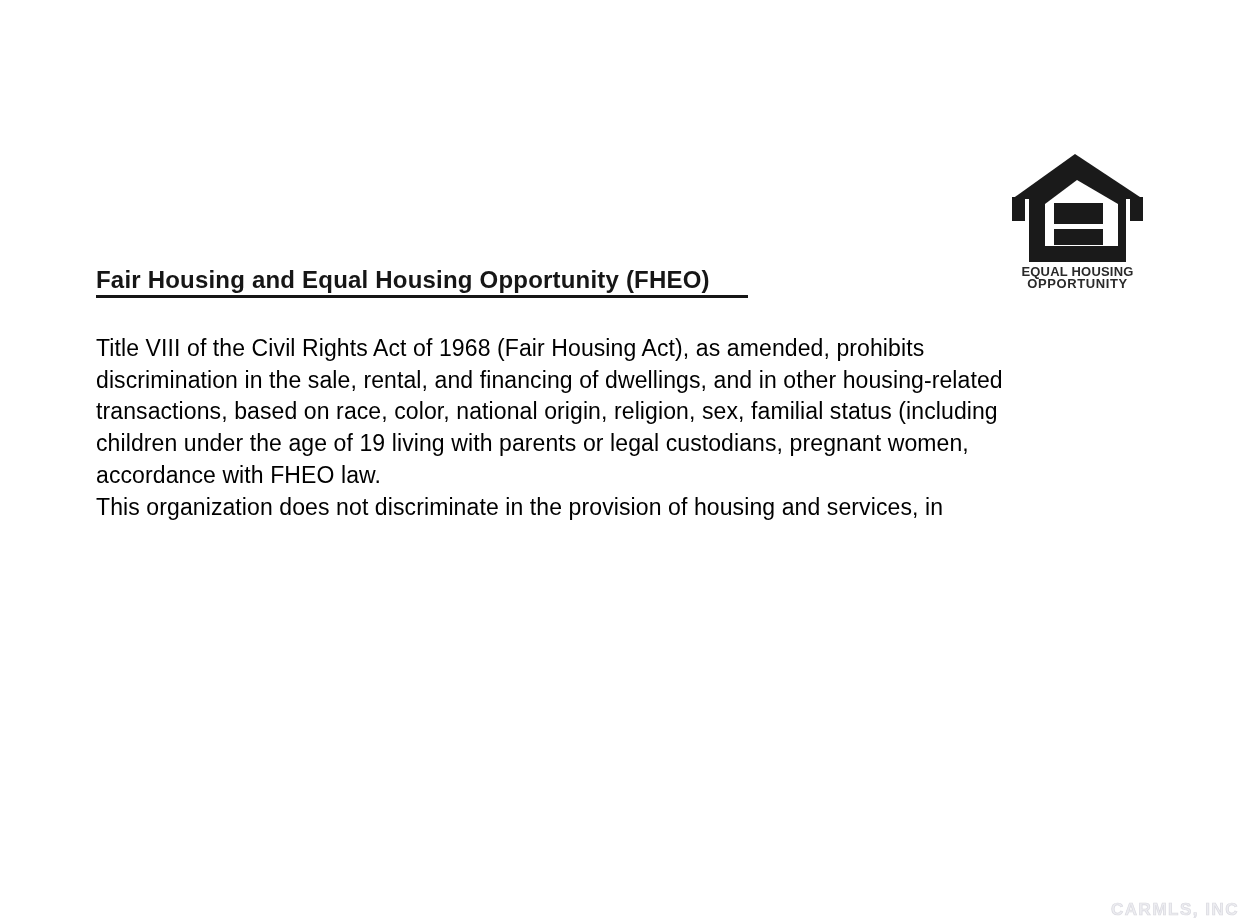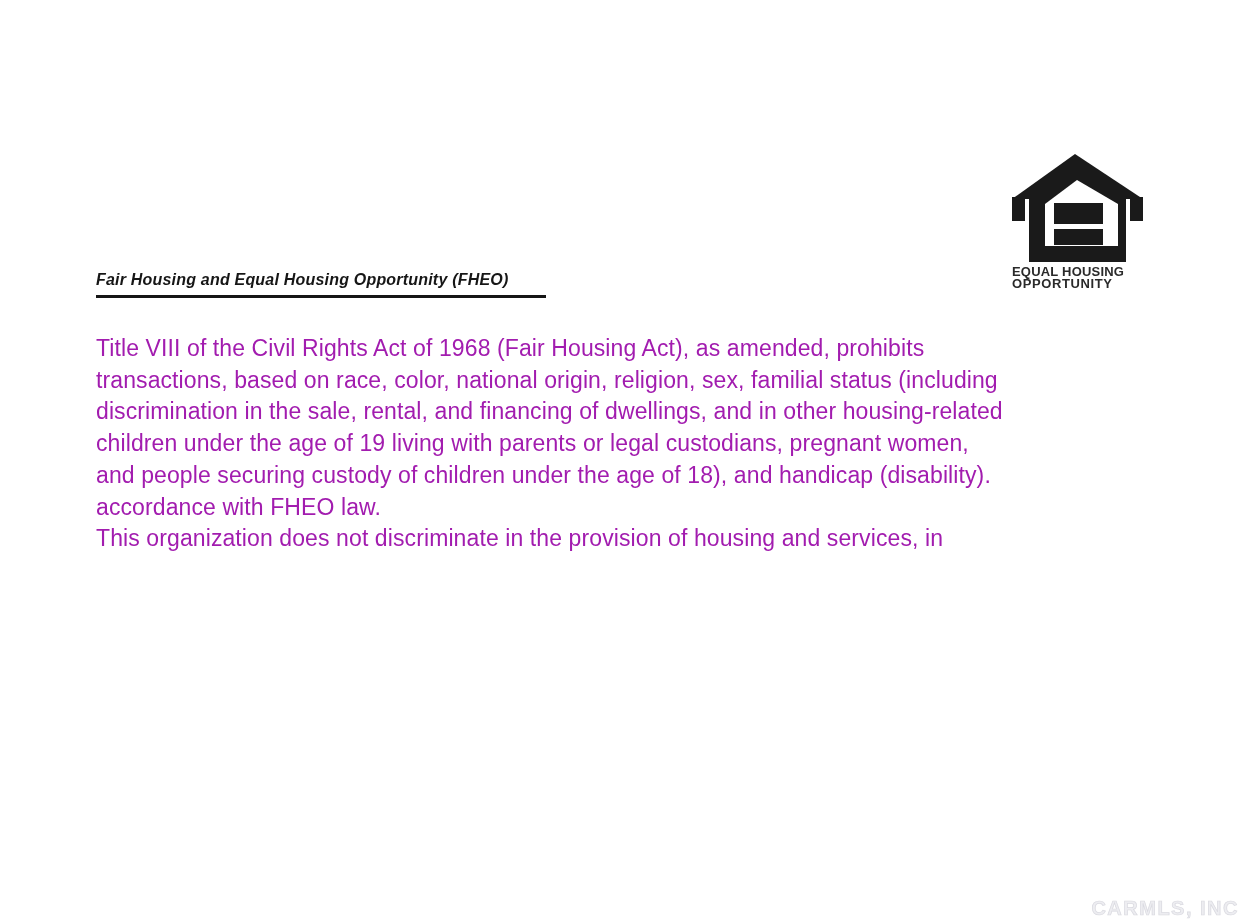--- a/index.html
+++ b/index.html
@@ -13,85 +13,84 @@
     position: relative;
     width: 1242px;
     height: 924px;
     background: #ffffff;
     overflow: hidden;
   }
   .doc-heading {
     position: absolute;
     left: 96px;
     top: 265px;
-    font-size: 16px;
+    font-size: 24px;
     font-weight: bold;
     letter-spacing: 0.2px;
     color: #161616;
     line-height: 29px;
     border-bottom: 3.5px solid #161616;
     padding-right: 38px;
     padding-bottom: 1px;
     white-space: nowrap;
-    font-style: italic;
   }
   .doc-paragraph {
     position: absolute;
     left: 96px;
     top: 333px;
     width: 1110px;
     font-size: 23px;
     line-height: 31.7px;
     letter-spacing: 0.1px;
-    color: #a21caf;
+    color: #000000;
   }
   .doc-paragraph .line { white-space: nowrap; }
   .eho-logo {
     position: absolute;
     left: 1012px;
     top: 154px;
     width: 131px;
+    text-align: center;
     color: #1a1a1a;
   }
   .eho-logo svg { display: block; }
   .eho-caption {
     margin-top: 4px;
     font-size: 13px;
     font-weight: bold;
     line-height: 12px;
     letter-spacing: 0.2px;
     color: #2a2a2a;
     transform: scaleY(0.95);
   }
   .eho-caption .cap-line2 { letter-spacing: 0.6px; }
   .watermark {
     position: absolute;
     right: 3px;
     bottom: 4px;
-    font-size: 20px;
+    font-size: 17px;
     font-weight: bold;
     letter-spacing: 1.5px;
     color: rgba(236, 236, 240, 0.95);
     padding-left: 41px;
     -webkit-text-stroke: 0.7px rgba(208, 208, 216, 0.75);
   }
 </style>
 </head>
 <body>
 
 <div class="page">
 
   <h1 class="doc-heading">Fair Housing and Equal Housing Opportunity (FHEO)</h1>
 
   <div class="doc-paragraph">
     <div class="line">Title VIII of the Civil Rights Act of 1968 (Fair Housing Act), as amended, prohibits</div>
+    <div class="line">discrimination in the sale, rental, and financing of dwellings, and in other housing-related</div>
     <div class="line">transactions, based on race, color, national origin, religion, sex, familial status (including</div>
-    <div class="line">discrimination in the sale, rental, and financing of dwellings, and in other housing-related</div>
     <div class="line">children under the age of 19 living with parents or legal custodians, pregnant women,</div>
-    <div class="line">and people securing custody of children under the age of 18), and handicap (disability).</div>
     <div class="line">accordance with FHEO law.</div>
     <div class="line">This organization does not discriminate in the provision of housing and services, in</div>
   </div>
 
   <div class="eho-logo">
     <span>
       <svg viewBox="0 0 131 108" width="131" height="108" xmlns="http://www.w3.org/2000/svg" aria-hidden="true">
 
         <polygon points="63,0 131,45 0,45" fill="#1a1a1a"></polygon>
 

